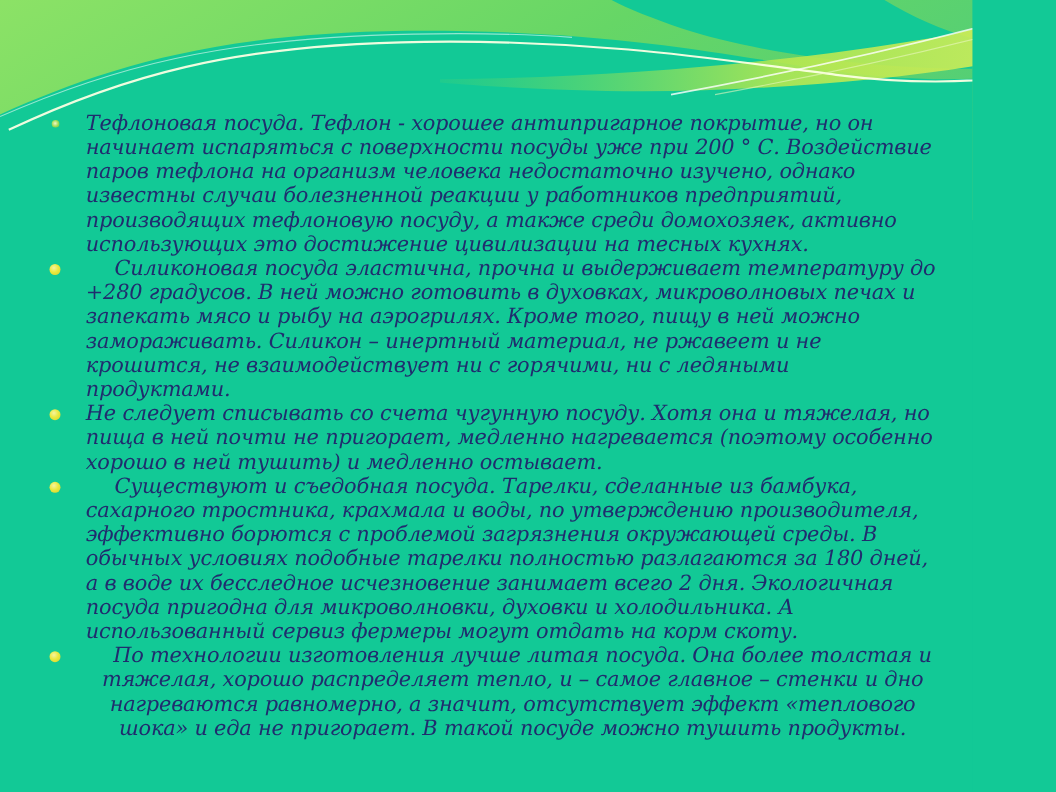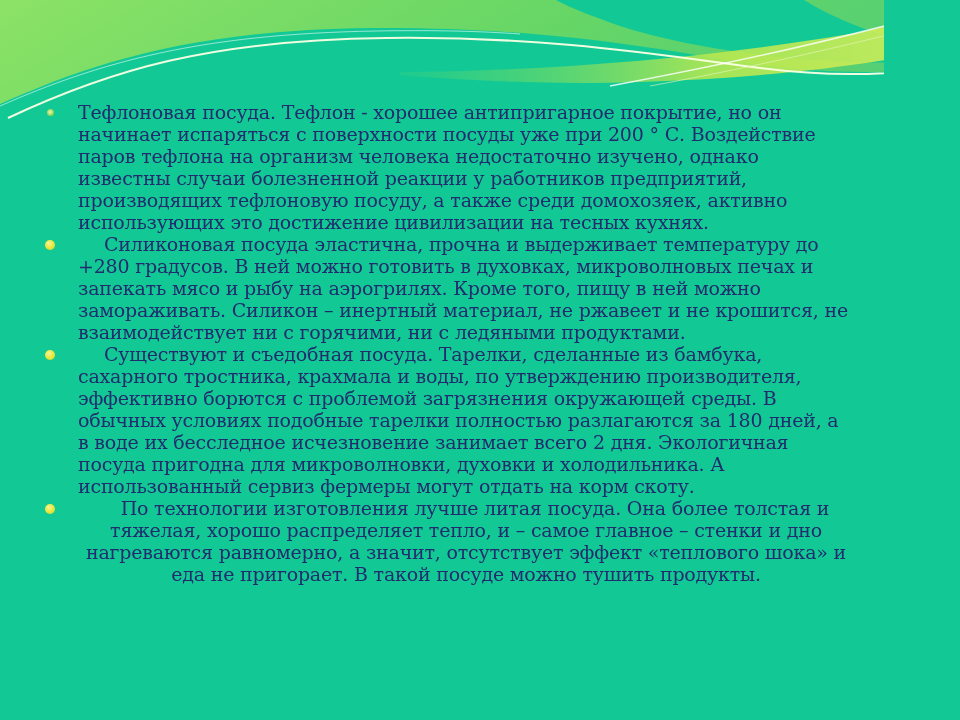--- a/index.html
+++ b/index.html
@@ -5,20 +5,21 @@
   html,body{margin:0;padding:0;}
   body{
     font-family:"DejaVu Serif","Liberation Serif",serif;
     background:var(--teal,#12C996);
   }
   .slide{
     position:relative;
     width:884px;height:720px;
     background:var(--teal,#12C996);
     overflow:hidden;
+    font-style:italic;
   }
   .wave-decoration{
     position:absolute;top:0;left:0;width:960px;height:200px;
     display:block;
   }
   .bullet-list{
     position:absolute;
     left:36px;top:101px;right:30px;
     color:var(--navy,#202C6E);
     font-size:19px;
@@ -84,20 +85,24 @@
     <div class="item">
       <span class="marker small"></span>
       <div class="text">Тефлоновая посуда. Тефлон - хорошее антипригарное покрытие, но он начинает испаряться с поверхности посуды уже при 200 ° С. Воздействие паров тефлона на организм человека недостаточно изучено, однако известны случаи болезненной реакции у работников предприятий, производящих тефлоновую посуду, а также среди домохозяек, активно использующих это достижение цивилизации на тесных кухнях.</div>
     </div>
 
     <div class="item">
       <span class="marker"></span>
       <div class="text indented">Силиконовая посуда эластична, прочна и выдерживает температуру до +280 градусов. В ней можно готовить в духовках, микроволновых печах и запекать мясо и рыбу на аэрогрилях. Кроме того, пищу в ней можно замораживать. Силикон – инертный материал, не ржавеет и не крошится, не взаимодействует ни с горячими, ни с ледяными продуктами.</div>
     </div>
 
+    <div class="item">
+      <span class="marker"></span>
+      <div class="text">Не следует списывать со счета чугунную посуду. Хотя она и тяжелая, но пища в ней почти не пригорает, медленно нагревается (поэтому особенно хорошо в ней тушить) и медленно остывает.</div>
+    </div>
 
     <div class="item">
       <span class="marker"></span>
       <div class="text indented">Существуют и съедобная посуда. Тарелки, сделанные из бамбука, сахарного тростника, крахмала и воды, по утверждению производителя, эффективно борются с проблемой загрязнения окружающей среды. В обычных условиях подобные тарелки полностью разлагаются за 180 дней, а в воде их бесследное исчезновение занимает всего 2 дня. Экологичная посуда пригодна для микроволновки, духовки и холодильника. А использованный сервиз фермеры могут отдать на корм скоту.</div>
     </div>
 
     <div class="item">
       <span class="marker"></span>
       <div class="text indented-sm">По технологии изготовления лучше литая посуда. Она более толстая и тяжелая, хорошо распределяет тепло, и – самое главное – стенки и дно нагреваются равномерно, а значит, отсутствует эффект «теплового шока» и еда не пригорает. В такой посуде можно тушить продукты.</div>
     </div>

